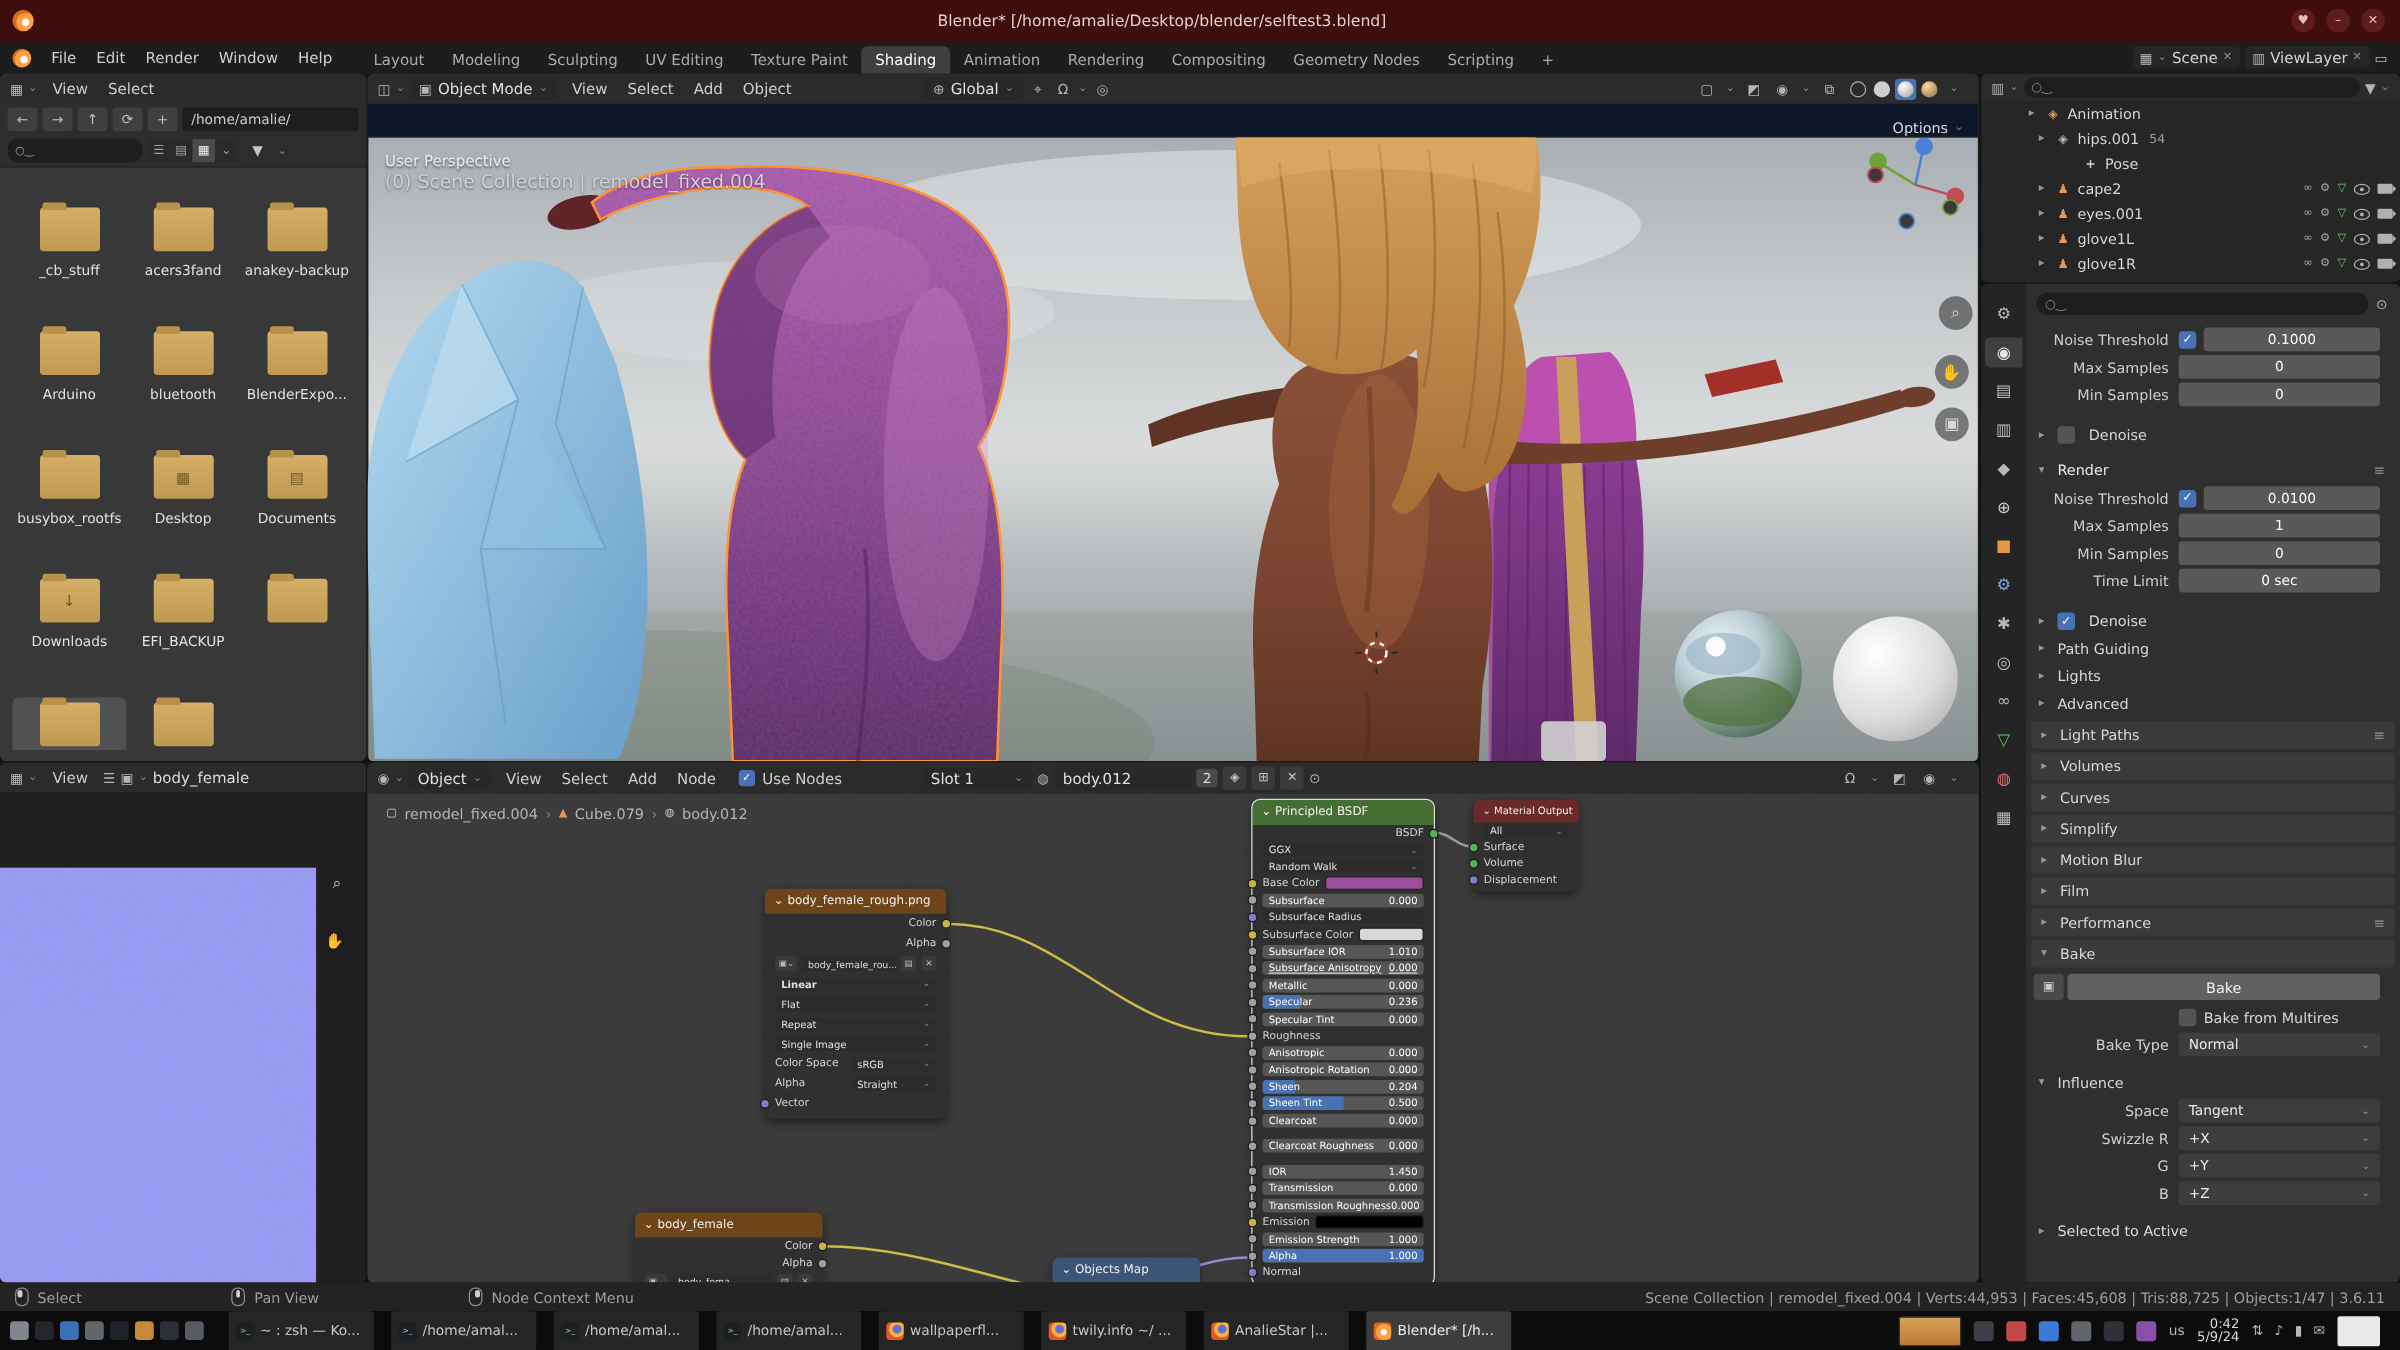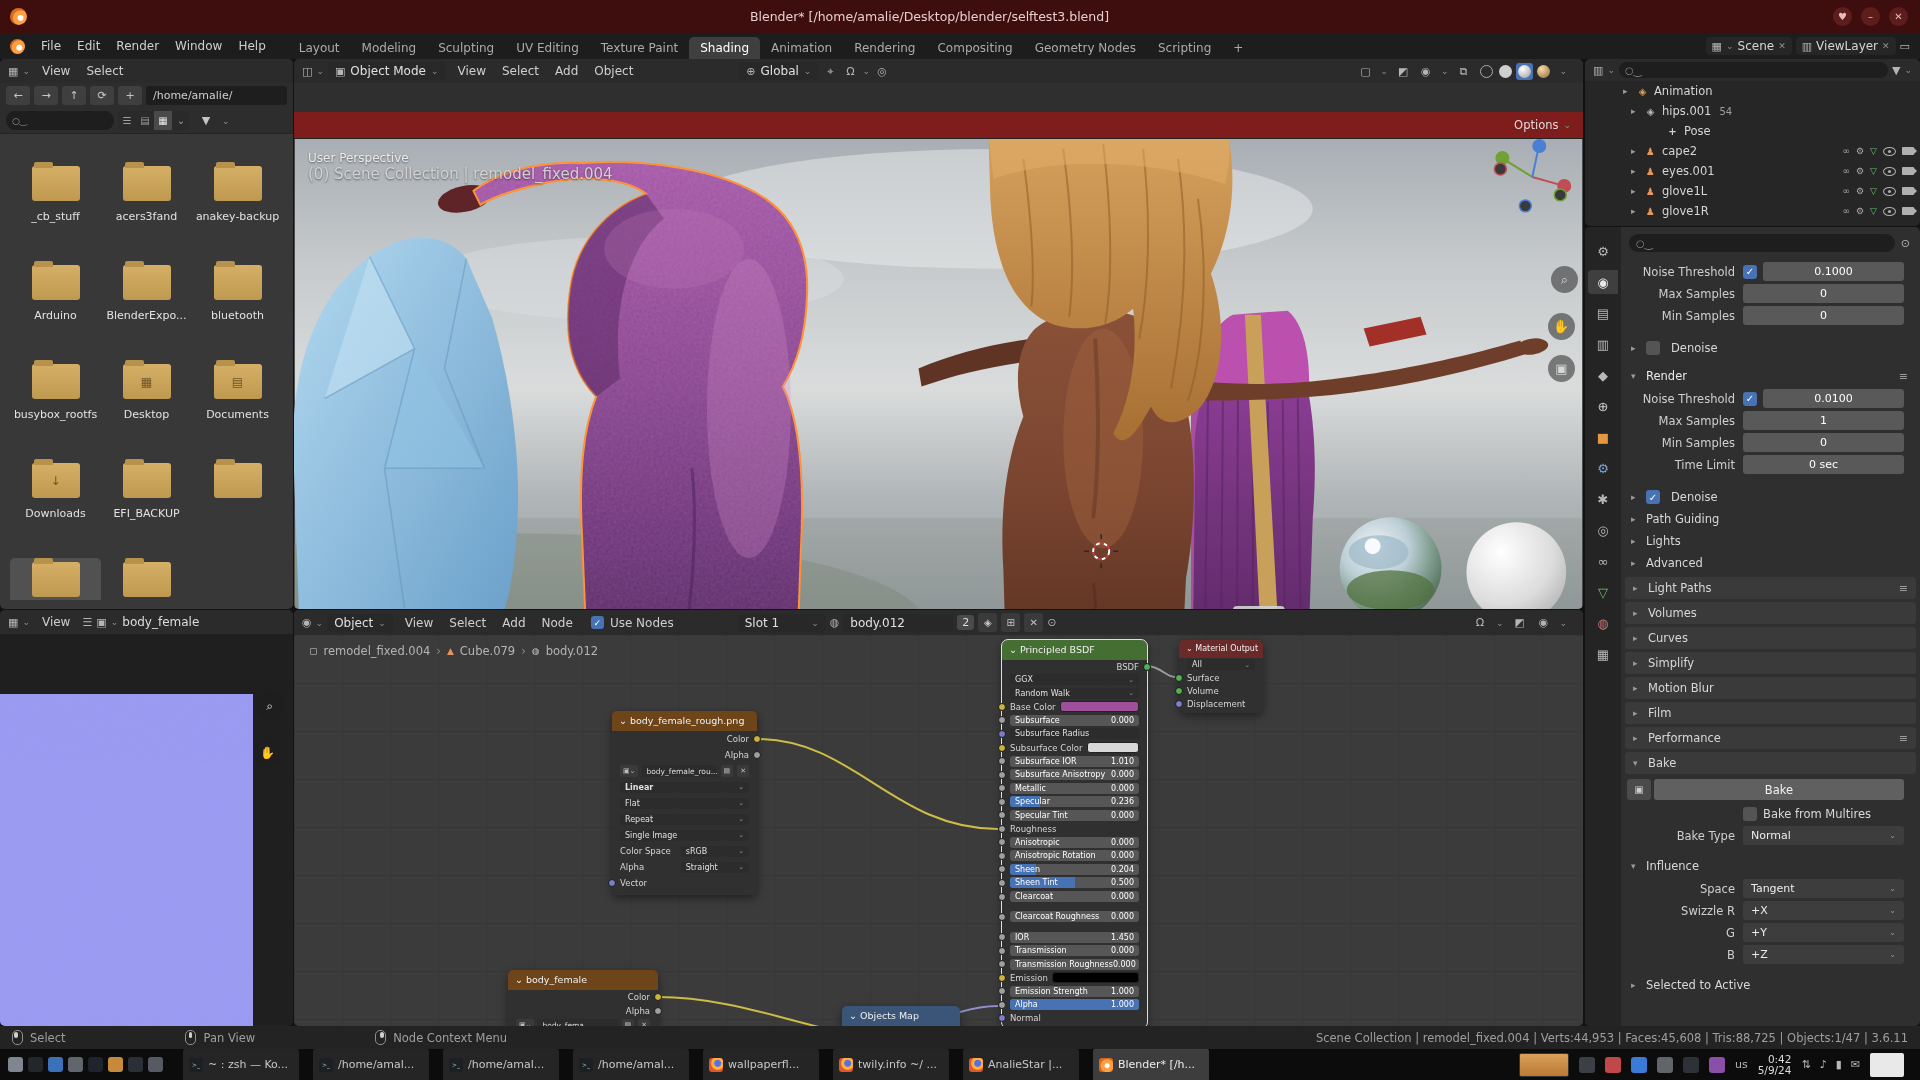--- a/index.html
+++ b/index.html
@@ -35,21 +35,21 @@
   .seg .s.on{background:#4a4a4a;color:#eee;}
   #folder-grid{display:grid;grid-template-columns:repeat(3,1fr);grid-auto-rows:99px;padding:28px 10px 0 10px;height:466px;overflow:hidden;}
   .folder{display:flex;flex-direction:column;align-items:center;gap:9px;padding-top:4px;border-radius:5px;}
   .folder.sel{background:#515151;}
   .ficon{width:48px;height:35px;background:linear-gradient(#d6af67,#bf9950);border-radius:3px;position:relative;display:flex;align-items:center;justify-content:center;}
   .ficon::before{content:'';position:absolute;top:-4px;left:2px;width:19px;height:6px;background:#b8914a;border-radius:2px 2px 0 0;}
   .fglyph{font-size:12px;color:#6f5526;}
   .flabel{font-size:11px;color:#e2e2e2;max-width:90px;overflow:hidden;white-space:nowrap;}
   
   #vp-editor{left:294px;top:59px;width:1289px;height:550px;background:#2f2f2f;}
-  #vp-tools{height:27px;background:#7f1d1d;border-bottom:1px solid #232323;display:flex;align-items:center;margin-top:29px;}
+  #vp-tools{height:27px;background:#0f172a;border-bottom:1px solid #232323;display:flex;align-items:flex-end;}
   #vp-options{margin-left:auto;margin-right:12px;font-size:11.5px;color:#dcdcdc;display:flex;gap:5px;align-items:center;}
   #vp-canvas{position:relative;width:1289px;height:499px;}
   .vp-overlay{position:absolute;left:14px;top:12px;font-size:12px;color:#ececec;text-shadow:0 1px 2px rgba(0,0,0,.5);}
   .vp-overlay .l2{font-size:15px;color:#d2d2d2;margin-top:0;}
   .vpnav{position:absolute;width:27px;height:27px;border-radius:50%;background:rgba(40,40,40,.55);display:flex;align-items:center;justify-content:center;color:#d8d8d8;font-size:13px;}
   .dropdown-box{display:flex;align-items:center;gap:5px;background:#282828;border-radius:4px;padding:2px 7px;font-size:12px;color:#e0e0e0;}
   .ball{width:13px;height:13px;border-radius:50%;}
   .ballwrap{display:flex;align-items:center;gap:3px;padding:2px;border-radius:3px;}
   .ballwrap.active{background:#4772b3;}
   
@@ -243,25 +243,25 @@
       <div class="folder">
         <div class="ficon"></div>
         <div class="flabel">anakey-backup</div>
       </div>
       <div class="folder">
         <div class="ficon"></div>
         <div class="flabel">Arduino</div>
       </div>
       <div class="folder">
         <div class="ficon"></div>
+        <div class="flabel">bluetooth</div>
+      </div>
+      <div class="folder">
+        <div class="ficon"></div>
         <div class="flabel">BlenderExpo...</div>
-      </div>
-      <div class="folder">
-        <div class="ficon"></div>
-        <div class="flabel">bluetooth</div>
       </div>
       <div class="folder">
         <div class="ficon"></div>
         <div class="flabel">busybox_rootfs</div>
       </div>
       <div class="folder">
         <div class="ficon">
           <div class="fglyph">▦</div>
         </div>
         <div class="flabel">Desktop</div>
@@ -917,21 +917,21 @@
           <div class="nswatch" style="background: rgb(216, 216, 216);"></div>
           <div class="sock in" style="background: rgb(200, 180, 62);"></div>
         </div>
         <div class="nrow" style="height: 13.56px;">
           <div class="nslider">
             <div class="nsl">Subsurface IOR</div>
             <div class="nsv">1.010</div>
           </div>
           <div class="sock in" style="background: rgb(159, 159, 159);"></div>
         </div>
-        <div class="nrow" style="height: 13.56px;">
+        <div class="nrow" style="height: 13.56px; text-decoration: underline;">
           <div class="nslider">
             <div class="nfill" style="width: 0%;"></div>
             <div class="nsl">Subsurface Anisotropy</div>
             <div class="nsv">0.000</div>
           </div>
           <div class="sock in" style="background: rgb(159, 159, 159);"></div>
         </div>
         <div class="nrow" style="height: 13.56px;">
           <div class="nslider">
             <div class="nfill" style="width: 0%;"></div>

